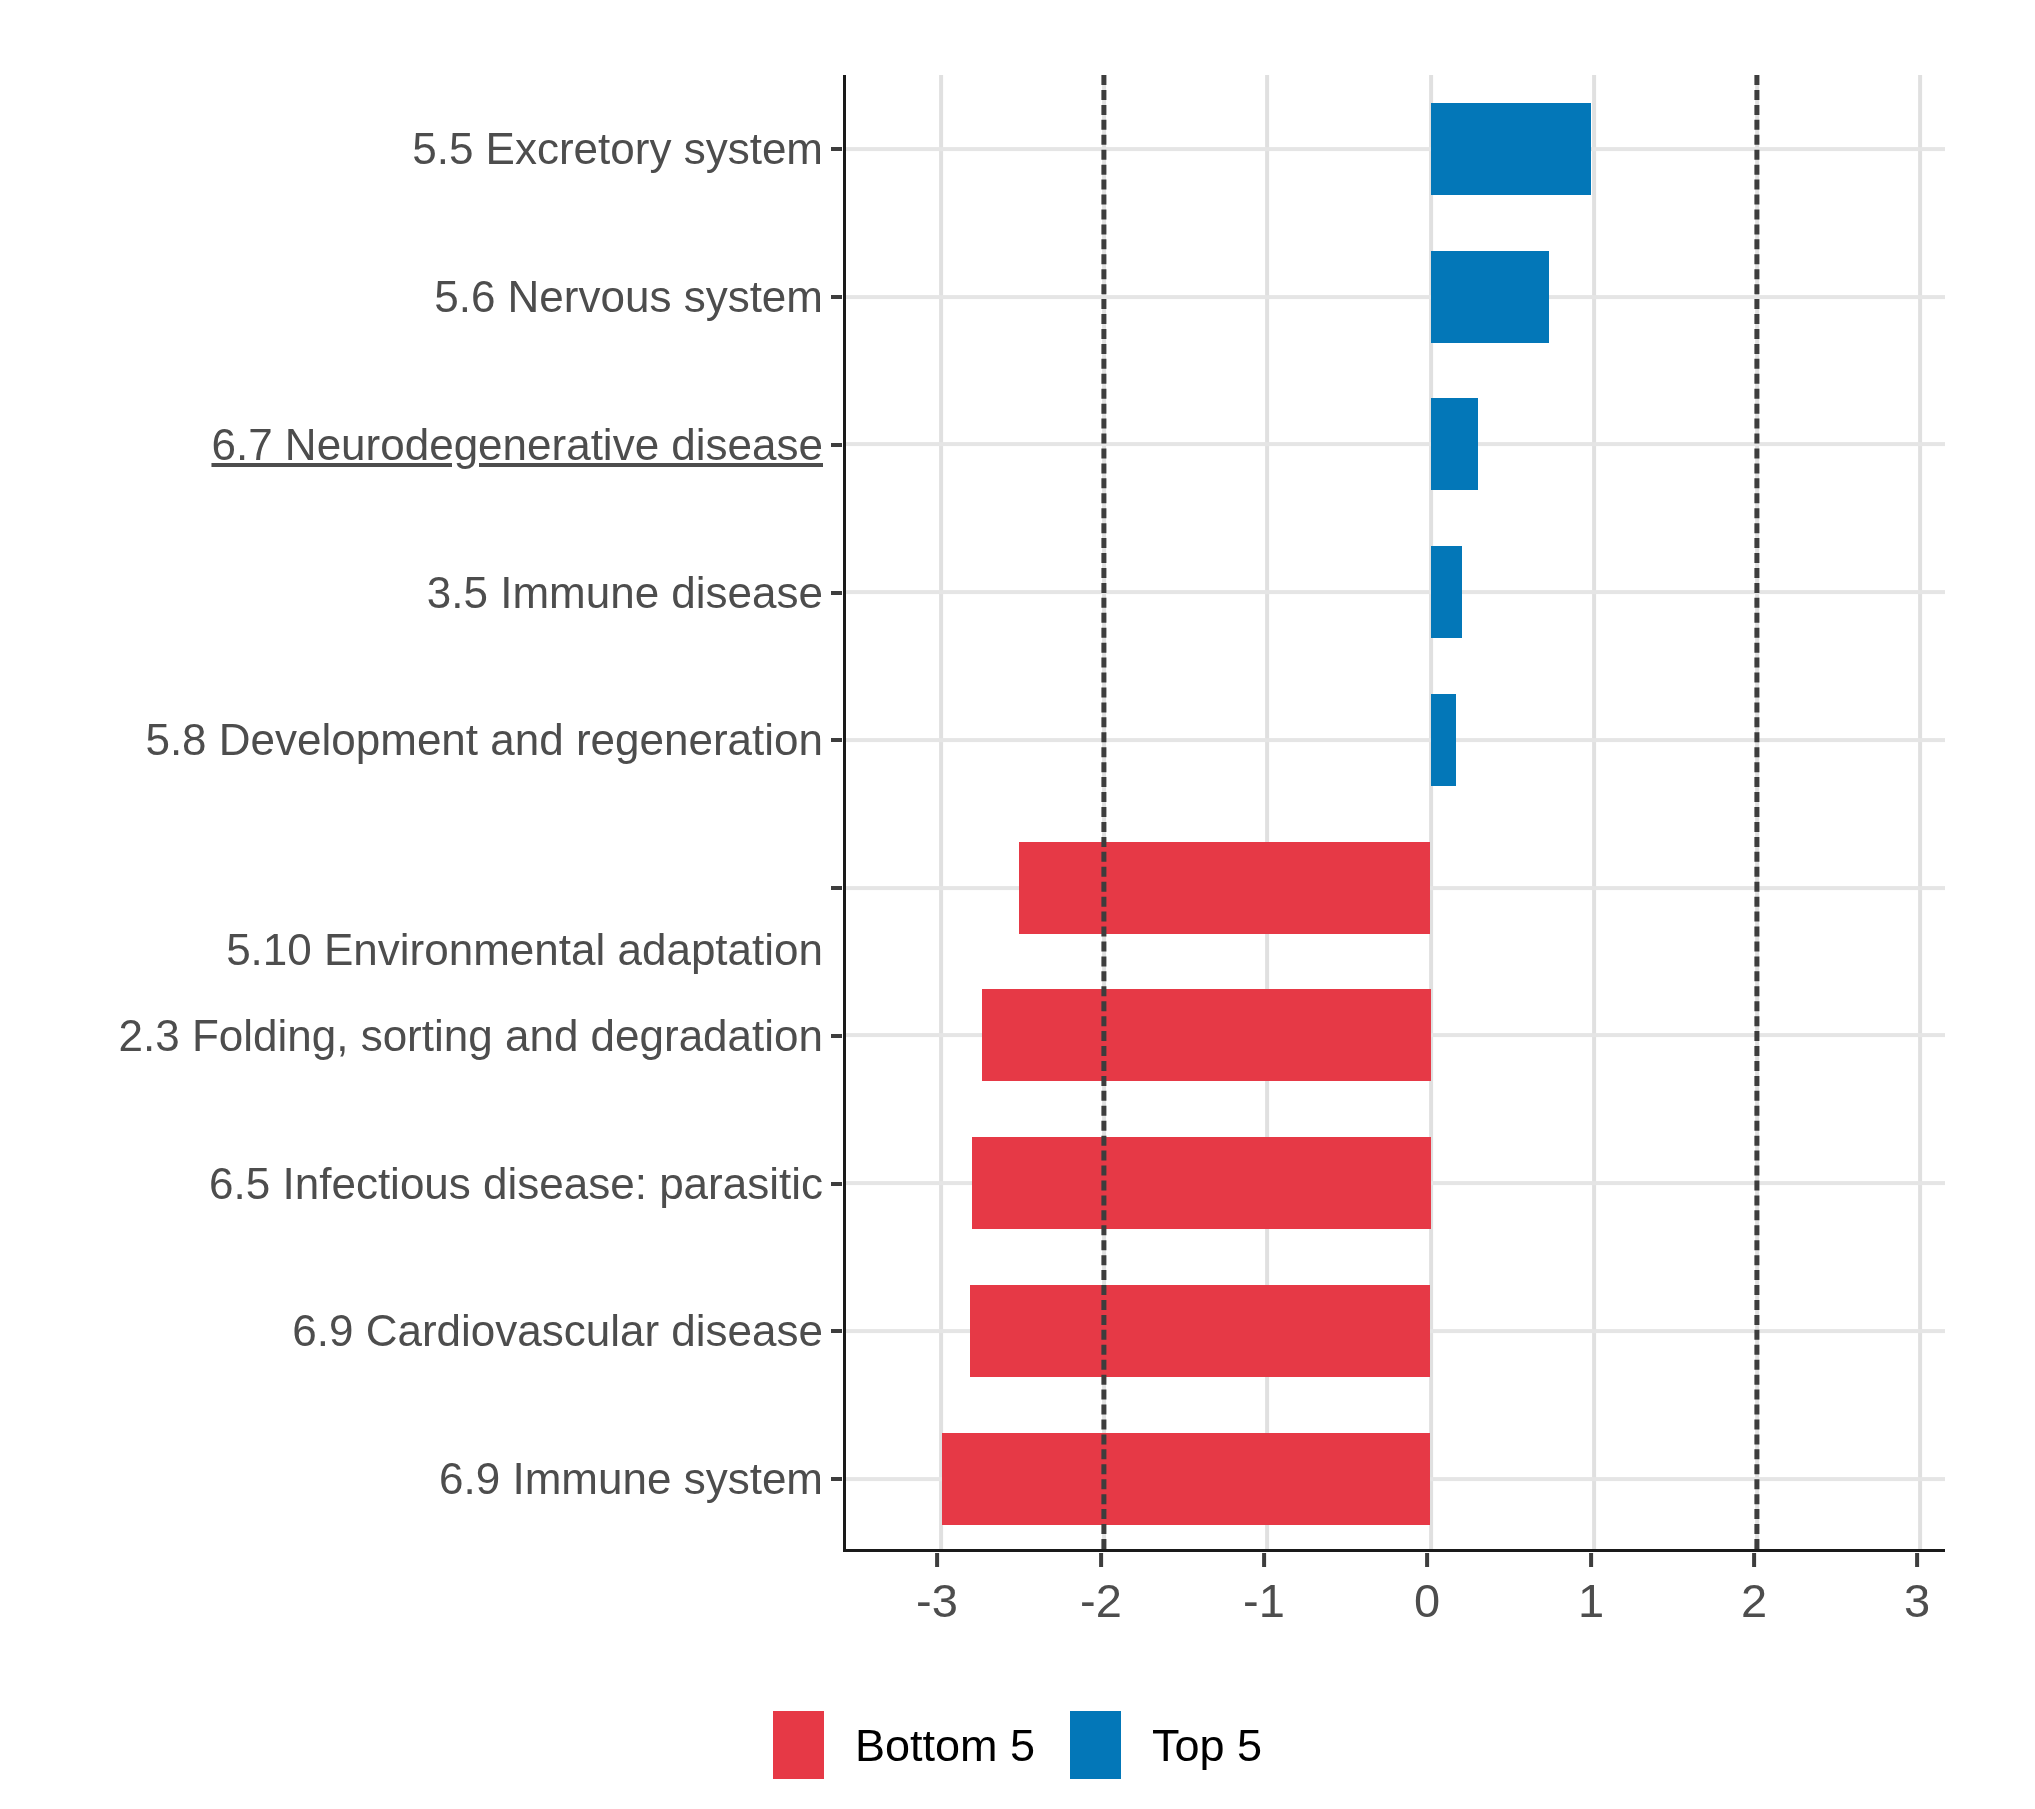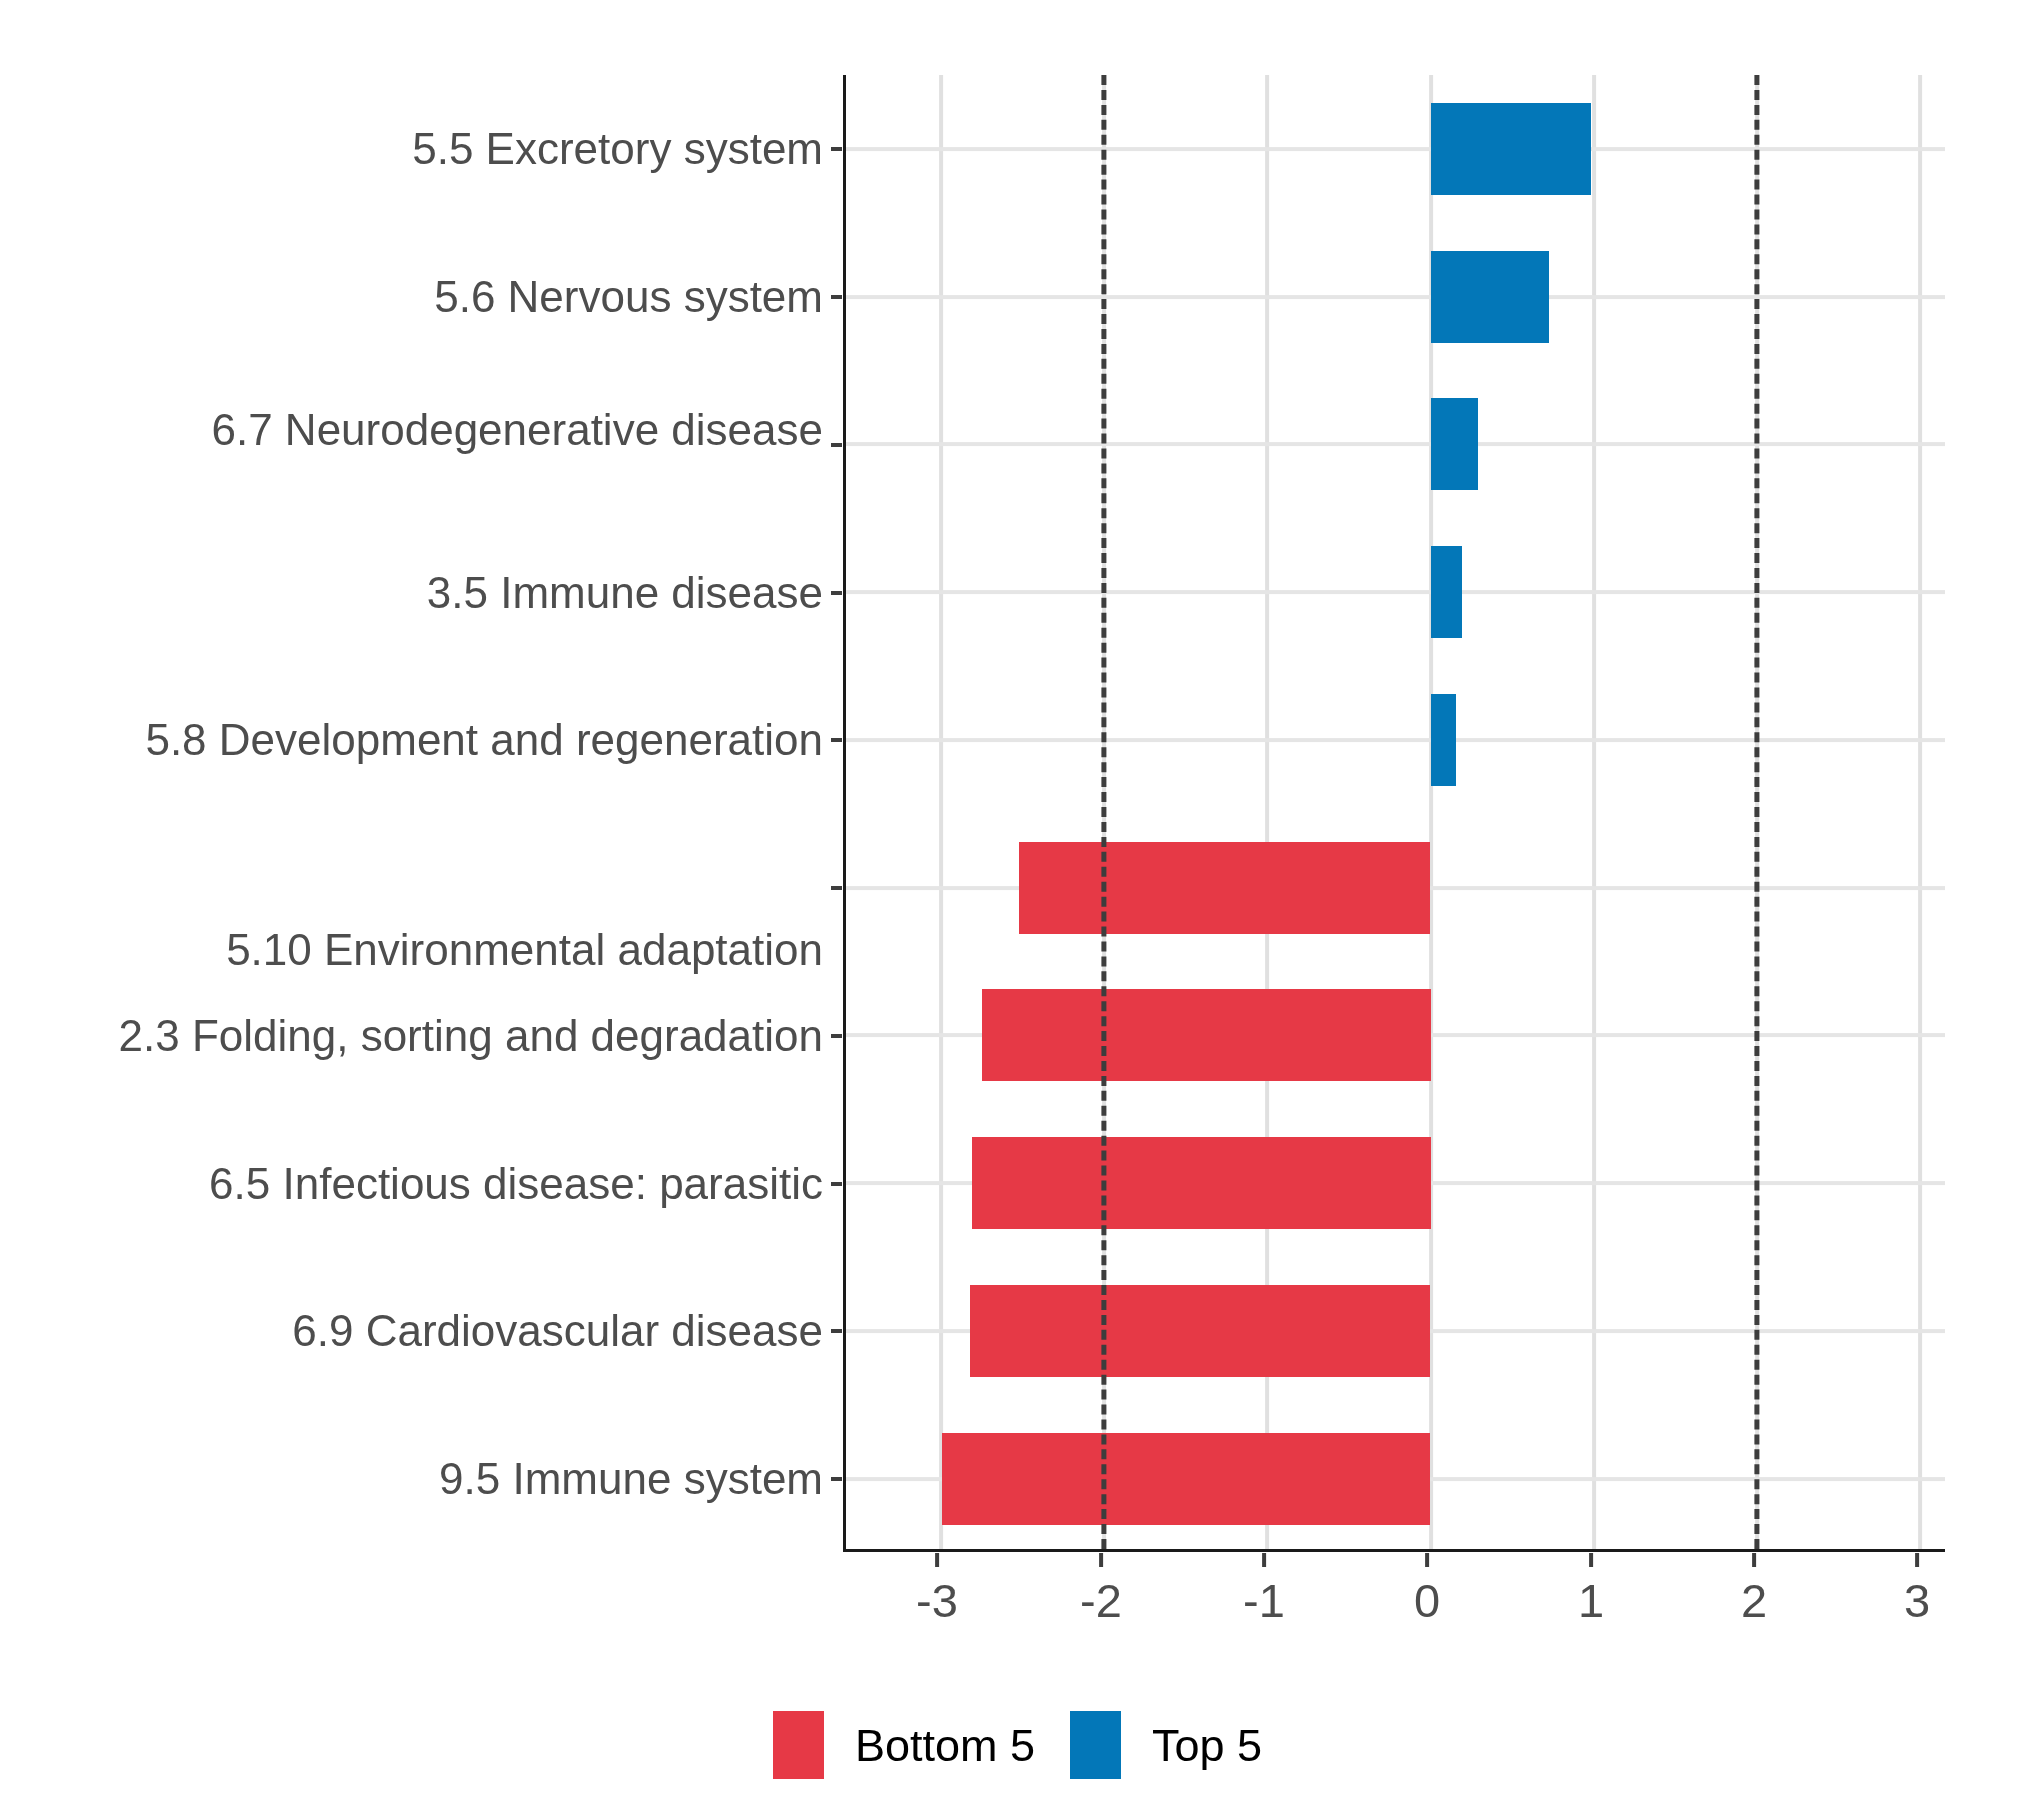--- a/index.html
+++ b/index.html
@@ -149,35 +149,35 @@
 </head>
 <body>
 
 <div id="figure">
 
   <div id="y-axis-labels">
       <div class="ytick-label" style="right: 1212px; top: 127px;">5.5 Excretory system</div>
       <div class="ytick-mark" style="left: 831px; top: 147px;"></div>
       <div class="ytick-label" style="right: 1212px; top: 275px; margin-left: 36px;">5.6 Nervous system</div>
       <div class="ytick-mark" style="left: 831px; top: 295px;"></div>
-      <div class="ytick-label" style="right: 1212px; top: 408px;">6.7 Neurodegenerative disease</div>
+      <div class="ytick-label" style="right: 1212px; top: 423px; text-decoration: underline;">6.7 Neurodegenerative disease</div>
       <div class="ytick-mark" style="left: 831px; top: 443px;"></div>
       <div class="ytick-label" style="right: 1212px; top: 571px;">3.5 Immune disease</div>
       <div class="ytick-mark" style="left: 831px; top: 591px;"></div>
       <div class="ytick-label" style="right: 1212px; top: 718px;">5.8 Development and regeneration</div>
       <div class="ytick-mark" style="left: 831px; top: 738px;"></div>
       <div class="ytick-label" style="right: 1212px; top: 914px; margin-top: 14px;">5.10 Environmental adaptation</div>
       <div class="ytick-mark" style="left: 831px; top: 886px;"></div>
       <div class="ytick-label" style="right: 1212px; top: 1014px;">2.3 Folding, sorting and degradation</div>
       <div class="ytick-mark" style="left: 831px; top: 1034px;"></div>
       <div class="ytick-label" style="right: 1212px; top: 1162px;">6.5 Infectious disease: parasitic</div>
       <div class="ytick-mark" style="left: 831px; top: 1182px;"></div>
       <div class="ytick-label" style="right: 1212px; top: 1309px;">6.9 Cardiovascular disease</div>
       <div class="ytick-mark" style="left: 831px; top: 1329px;"></div>
-      <div class="ytick-label" style="right: 1212px; top: 1457px;">9.5 Immune system</div>
+      <div class="ytick-label" style="right: 1212px; top: 1457px;">6.9 Immune system</div>
       <div class="ytick-mark" style="left: 831px; top: 1477px;"></div>
     </div>
 
   <div id="panel">
     <div id="plot-area">
       <div id="gridlines">
           <div class="gridline-v" style="left: 95px;"></div>
           <div class="gridline-v" style="left: 258px;"></div>
           <div class="gridline-v" style="left: 421px;"></div>
           <div class="gridline-v" style="left: 585px;"></div>

